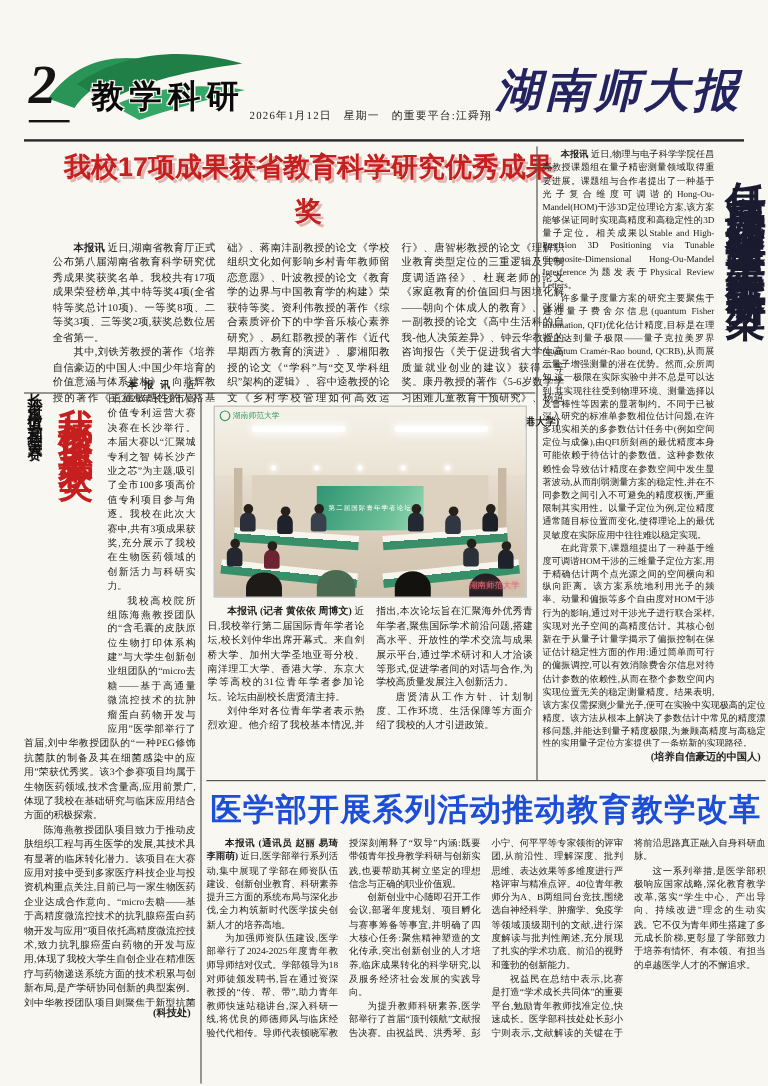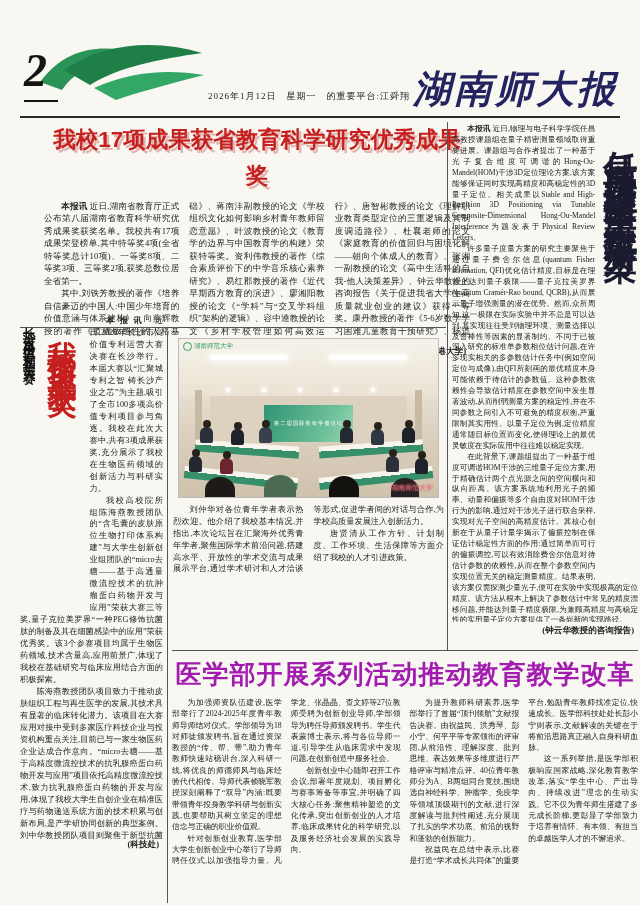--- a/index.html
+++ b/index.html
@@ -6,21 +6,21 @@
   body{background:#e9e7e0;font-family:"Liberation Serif",serif;}
   .page{position:relative;width:640px;height:905px;background:#f9f7f1;overflow:hidden;color:#222;}
 
   
   .hdr{position:absolute;left:0;top:0;width:640px;height:118px;}
   .brush{position:absolute;left:36px;top:38px;width:170px;height:66px;}
   .pageno{position:absolute;left:24px;top:48px;font-size:46px;font-style:italic;font-weight:700;color:#141414;line-height:1;}
   .pageno-underline{position:absolute;left:24px;top:100px;width:34px;height:2px;background:#141414;}
   .secname{position:absolute;left:76px;top:62px;font-size:27px;font-weight:900;letter-spacing:5px;color:#0b0b0b;font-family:"Liberation Sans",sans-serif;text-shadow:1px 1px 0 #f9f7f1,-1px -1px 0 #f9f7f1,1px -1px 0 #f9f7f1,-1px 1px 0 #f9f7f1;}
   .dateline{position:absolute;left:208px;top:90px;font-size:9px;color:#222;letter-spacing:1px;}
-  .masthead{position:absolute;right:22px;top:64px;font-size:38px;font-weight:900;font-style:italic;letter-spacing:3px;color:#23235f;font-family:"Liberation Serif",serif;}
+  .masthead{position:absolute;right:22px;top:50px;font-size:38px;font-weight:900;font-style:italic;letter-spacing:3px;color:#23235f;font-family:"Liberation Serif",serif;}
   .hdr-rule{position:absolute;left:20px;top:116px;width:600px;height:2px;background:#2a2a2a;}
 
   
   .body-text p{margin:0;text-indent:2em;text-align:justify;}
   .b{font-weight:700;}
   .attr{font-weight:700;text-align:right;font-size:8.6px;padding-right:4px;}
 
   
   .awards{position:absolute;left:20px;top:122px;width:426px;margin-left:24px;}
   .awards h1{margin:0;font-size:22.5px;line-height:36px;text-align:center;font-weight:900;color:#c5201f;font-family:"Liberation Sans",sans-serif;text-shadow:2.5px 2.5px 0 rgba(205,130,125,.55);}
@@ -66,36 +66,37 @@
   .forum .body-text{margin-top:6px;height:116px;overflow:hidden;column-count:2;column-gap:10px;font-size:8.2px;line-height:1.45;}
 
   
   .quantum{position:absolute;left:452px;top:124px;width:186px;}
   .quantum .body-text{height:498px;overflow:hidden;font-size:7.6px;line-height:1.44;}
   .q-headline{float:right;writing-mode:vertical-rl;text-orientation:upright;height:442px;font-size:34px;line-height:1.08;font-weight:900;letter-spacing:6px;color:#1b1b30;margin:0 0 6px 6px;font-family:"Liberation Serif",serif;}
   .quantum .attr{margin-top:3px;}
 
   
   .medical{position:absolute;left:172px;top:656px;width:466px;}
-  .medical h2{margin:0;font-size:26px;line-height:36px;text-align:center;font-weight:900;letter-spacing:1px;color:#a21caf;font-family:"Liberation Sans",sans-serif;}
+  .medical h2{margin:0;font-size:26px;line-height:36px;text-align:center;font-weight:900;letter-spacing:1px;color:#1d4ed8;font-family:"Liberation Sans",sans-serif;}
   .medical .body-text{margin-top:5px;height:200px;overflow:hidden;column-count:4;column-gap:9px;font-size:7.8px;line-height:1.45;}
 </style>
 </head>
 <body>
 
 <div class="page">
 
   <div class="hdr">
     <svg class="brush" viewBox="0 0 170 66">
       <path d="M4 44 C28 12 58 6 96 13 C70 19 40 31 26 52 Z" fill="#2a9457"></path>
       <path d="M28 32 C70 3 122 2 166 15 C124 21 82 29 54 47 Z" fill="#1f7f47"></path>
       <path d="M58 50 C96 33 132 31 168 37 C134 46 102 54 80 62 Z" fill="#33a866"></path>
     </svg>
     <div class="pageno">2</div>
     <div class="pageno-underline"></div>
+    <div class="secname">教学科研</div>
     <div class="dateline">2026年1月12日　星期一　的重要平台:江舜翔</div>
     <div class="masthead">湖南师大报</div>
     <div class="hdr-rule"></div>
   </div>
 
   <div class="awards">
     <h1>我校17项成果获省教育科学研究优秀成果奖</h1>
     <div class="body-text">
       <p><span class="b">本报讯</span> <span>近日,湖南省教育厅正式公布第八届湖南省教育科学研究优秀成果奖获奖名单。我校共有17项成果荣登榜单,其中特等奖4项(全省特等奖总计10项)、一等奖8项、二等奖3项、三等奖2项,获奖总数位居全省第一。</span></p>
       <p>其中,刘铁芳教授的著作《培养自信豪迈的中国人:中国少年培育的价值意涵与体系建构》、向燕辉教授的著作《道德敏感性的人格基础》、蒋南沣副教授的论文《学校组织文化如何影响乡村青年教师留恋意愿》、叶波教授的论文《教育学的边界与中国教育学的构建》荣获特等奖。资利伟教授的著作《综合素质评价下的中学音乐核心素养研究》、易红郡教授的著作《近代早期西方教育的演进》、廖湘阳教授的论文《“学科”与“交叉学科组织”架构的逻辑》、容中逵教授的论文《乡村学校管理如何高效运行》、唐智彬教授的论文《理解职业教育类型定位的三重逻辑及其制度调适路径》、杜襄老师的论文《家庭教育的价值回归与困境化解——朝向个体成人的教育》、张湘一副教授的论文《高中生活科的自我-他人决策差异》、钟云华教授的咨询报告《关于促进我省大学生高质量就业创业的建议》获得一等奖。康丹教授的著作《5-6岁数学学习困难儿童教育干预研究》、杨道宇教授的论文《什么是学科实践?——基于本体论视角》、张曙光副教授的论文《代表作评价制度的要素、困境与完善路径——基于社会学新制度主义的视角》获得二等奖。刘建荣教授的著作《新时代高校思政教育协同培养研究》、肖气教授的论文《基于智能图像识读的乡村儿童美育创新力培养》获得三等奖。</p>
@@ -109,21 +110,21 @@
   <div class="vline-left"></div>
   <div class="hline-2"></div>
 
   <div class="patent">
     <div class="body-text">
       <div class="patent-titles">
         <div class="patent-title-small">长沙市高价值专利运营大赛</div>
         <div class="patent-title-main">我校多项成果获奖</div>
       </div>
       <p><span class="b">本报讯</span> <span>近日,2025年长沙市高价值专利运营大赛决赛在长沙举行。本届大赛以“汇聚城专利之智 铸长沙产业之芯”为主题,吸引了全市100多项高价值专利项目参与角逐。我校在此次大赛中,共有3项成果获奖,充分展示了我校在生物医药领域的创新活力与科研实力。</span></p>
-      <p>我校高校院所组陈海燕教授团队的“含毛囊的皮肤原位生物打印体系构建”与大学生创新创业组团队的“micro去糖——基于高通量微流控技术的抗肿瘤蛋白药物开发与应用”荣获大赛三等奖,量子克拉美罗界“一种PEG修饰抗菌肽的制备及其在细菌感染中的应用”荣获优秀奖。该3个参赛项目均属于生物医药领域,技术含量高,应用前景广,体现了我校在基础研究与临床应用结合方面的积极探索。</p>
+      <p>我校高校院所组陈海燕教授团队的“含毛囊的皮肤原位生物打印体系构建”与大学生创新创业组团队的“micro去糖——基于高通量微流控技术的抗肿瘤蛋白药物开发与应用”医学部举行了首届,刘中华教授团队的“一种PEG修饰抗菌肽的制备及其在细菌感染中的应用”荣获优秀奖。该3个参赛项目均属于生物医药领域,技术含量高,应用前景广,体现了我校在基础研究与临床应用结合方面的积极探索。</p>
       <p>陈海燕教授团队项目致力于推动皮肤组织工程与再生医学的发展,其技术具有显著的临床转化潜力。该项目在大赛应用对接中受到多家医疗科技企业与投资机构重点关注,目前已与一家生物医药企业达成合作意向。“micro去糖——基于高精度微流控技术的抗乳腺癌蛋白药物开发与应用”项目依托高精度微流控技术,致力抗乳腺癌蛋白药物的开发与应用,体现了我校大学生自创企业在精准医疗与药物递送系统方面的技术积累与创新布局,是产学研协同创新的典型案例。刘中华教授团队项目则聚焦于新型抗菌药物开发,为应对细菌耐药性难题提供了创新思路。3项获奖成果均源于学校长期以来对师生科研的大力支持及教师们的科研积累与团队协作,彰显了我校在生命科学与医学交叉领域的深厚底蕴与科研创新,有利于推进知识产权成果高效转化。</p>
 
     </div>
     <div class="attr">(科技处)</div>
   </div>
 
   <div class="forum">
     <div class="photo">
       <div class="ceiling"></div>
       <div class="lightbar lb1"></div>
@@ -157,42 +158,43 @@
       <div class="head-big" style="left:33%;bottom:-4%;width:32px;height:28px;background:#4a6b52"></div>
       <div class="head-big" style="left:58%;bottom:-4%;width:30px;height:27px;background:#14120f"></div>
       <div class="head-big" style="left:82%;bottom:-4%;width:28px;height:25px;background:#262024"></div>
       <div class="wm-top">
           <span class="wm-logo"></span>
           <span>湖南师范大学</span>
         </div>
       <div class="wm-bottom">湖南师范大学</div>
     </div>
     <div class="body-text">
+      <p><span class="b">本报讯</span> <span class="b">(记者 黄依依 周博文)</span> <span>近日,我校举行第二届国际青年学者论坛,校长刘仲华出席开幕式。来自剑桥大学、加州大学圣地亚哥分校、南洋理工大学、香港大学、东京大学等高校的31位青年学者参加论坛。论坛由副校长唐贤清主持。</span></p>
       <p>刘仲华对各位青年学者表示热烈欢迎。他介绍了我校基本情况,并指出,本次论坛旨在汇聚海外优秀青年学者,聚焦国际学术前沿问题,搭建高水平、开放性的学术交流与成果展示平台,通过学术研讨和人才洽谈等形式,促进学者间的对话与合作,为学校高质量发展注入创新活力。</p>
       <p>唐贤清从工作方针、计划制度、工作环境、生活保障等方面介绍了我校的人才引进政策。</p>
 
     </div>
   </div>
 
   <div class="quantum">
     <div class="body-text">
       <div class="q-headline">任昌亮课题组提出量子三维定位新方案</div>
       <p><span class="b">本报讯</span> <span>近日,物理与电子科学学院任昌亮教授课题组在量子精密测量领域取得重要进展。课题组与合作者提出了一种基于光子复合维度可调谐的Hong-Ou-Mandel(HOM)干涉3D定位理论方案,该方案能够保证同时实现高精度和高稳定性的3D量子定位。相关成果以Stable and High-Precision 3D Positioning via Tunable Composite-Dimensional Hong-Ou-Mandel Interference为题发表于Physical Review Letters。</span></p>
       <p>许多量子度量方案的研究主要聚焦于通过量子费舍尔信息(quantum Fisher infomation, QFI)优化估计精度,目标是在理论上达到量子极限——量子克拉美罗界(quantum Cramér-Rao bound, QCRB),从而展示量子增强测量的潜在优势。然而,众所周知,这一极限在实际实验中并不总是可以达到,其实现往往受到物理环境、测量选择以及鲁棒性等因素的显著制约。不同于已被深入研究的标准单参数相位估计问题,在许多现实相关的多参数估计任务中(例如空间定位与成像),由QFI所刻画的最优精度本身可能依赖于待估计的参数值。这种参数依赖性会导致估计精度在参数空间中发生显著波动,从而削弱测量方案的稳定性,并在不同参数之间引入不可避免的精度权衡,严重限制其实用性。以量子定位为例,定位精度通常随目标位置而变化,使得理论上的最优灵敏度在实际应用中往往难以稳定实现。</p>
       <p>在此背景下,课题组提出了一种基于维度可调谐HOM干涉的三维量子定位方案,用于精确估计两个点光源之间的空间横向和纵向距离。该方案系统地利用光子的频率、动量和偏振等多个自由度对HOM干涉行为的影响,通过对干涉光子进行联合采样,实现对光子空间的高精度估计。其核心创新在于从量子计量学揭示了偏振控制在保证估计稳定性方面的作用:通过简单而可行的偏振调控,可以有效消除费舍尔信息对待估计参数的依赖性,从而在整个参数空间内实现位置无关的稳定测量精度。结果表明,该方案仅需探测少量光子,便可在实验中实现极高的定位精度。该方法从根本上解决了参数估计中常见的精度漂移问题,并能达到量子精度极限,为兼顾高精度与高稳定性的实用量子定位方案提供了一条崭新的实现路径。</p>
 
     </div>
-    <div class="attr">(钟云华教授的咨询报告)</div>
+    <div class="attr">(培养自信豪迈的中国人)</div>
   </div>
 
   <div class="medical">
     <h2>医学部开展系列活动推动教育教学改革</h2>
     <div class="body-text">
+      <p><span class="b">本报讯</span> <span class="b">(通讯员 赵丽 易琦 李雨萌)</span> <span>近日,医学部举行系列活动,集中展现了学部在师资队伍建设、创新创业教育、科研素养提升三方面的系统布局与深化步伐,全力构筑新时代医学拔尖创新人才的培养高地。</span></p>
       <p>为加强师资队伍建设,医学部举行了2024-2025年度青年教师导师结对仪式。学部领导为18对师徒颁发聘书,旨在通过资深教授的“传、帮、带”,助力青年教师快速站稳讲台,深入科研一线,将优良的师德师风与临床经验代代相传。导师代表顿晓军教授深刻阐释了“双导”内涵:既要带领青年投身教学科研与创新实践,也要帮助其树立坚定的理想信念与正确的职业价值观。</p>
-      <p>针对创新创业教育,医学部大学生创新创业中心举行了导师聘任仪式,以加强指导力量。凡学龙、张晶晶、查文婷等27位教师受聘为创新创业导师,学部领导为聘任导师颁发聘书。学生代表蒙博士表示,将与各位导师一道,引导学生从临床需求中发现问题,在创新创造中服务社会。</p>
       <p>创新创业中心随即召开工作会议,部署年度规划、项目孵化与赛事筹备等事宜,并明确了四大核心任务:聚焦精神塑造的文化传承,突出创新创业的人才培养,临床成果转化的科学研究,以及服务经济社会发展的实践导向。</p>
       <p>为提升教师科研素养,医学部举行了首届“顶刊领航”文献报告决赛。由祝益民、洪秀琴、彭小宁、何平平等专家领衔的评审团,从前沿性、理解深度、批判思维、表达效果等多维度进行严格评审与精准点评。40位青年教师分为A、B两组同台竞技,围绕选自神经科学、肿瘤学、免疫学等领域顶级期刊的文献,进行深度解读与批判性阐述,充分展现了扎实的学术功底、前沿的视野和蓬勃的创新能力。</p>
       <p>祝益民在总结中表示,比赛是打造“学术成长共同体”的重要平台,勉励青年教师找准定位,快速成长。医学部科技处处长彭小宁则表示,文献解读的关键在于将前沿思路真正融入自身科研血脉。</p>
       <p>这一系列举措,是医学部积极响应国家战略,深化教育教学改革,落实“学生中心、产出导向、持续改进”理念的生动实践。它不仅为青年师生搭建了多元成长阶梯,更彰显了学部致力于培养有情怀、有本领、有担当的卓越医学人才的不懈追求。</p>
     </div>
   </div>
 
 </div>
 
 </body></html>

